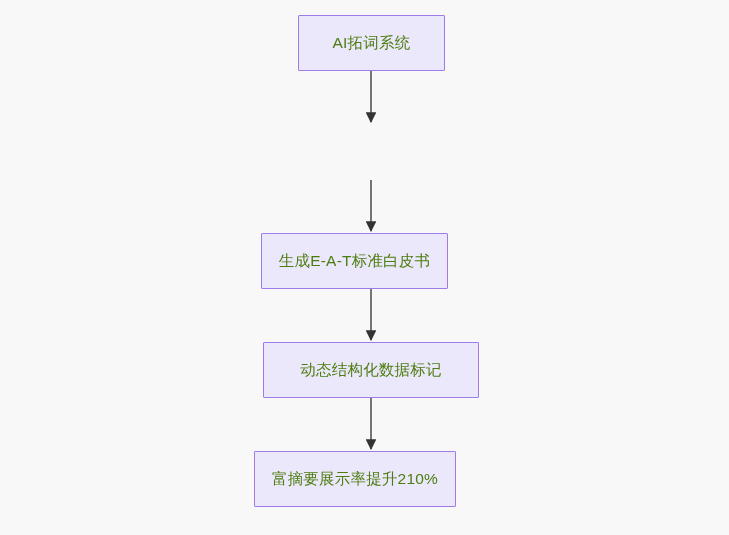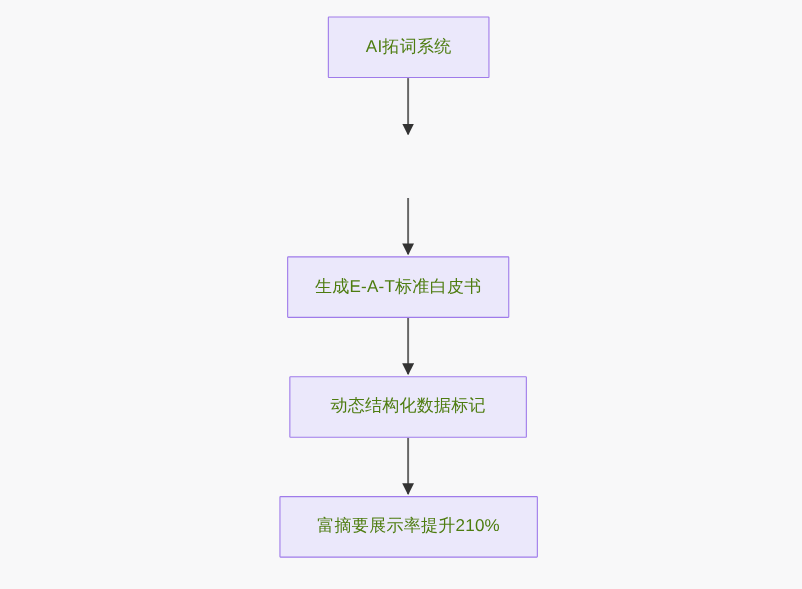--- a/index.html
+++ b/index.html
@@ -38,23 +38,23 @@
   }
 
   .node-label {
     display: block;
     padding: 0 4px;
   }
 
   
   .n1 { left: 298px; top: 15px;  width: 147px; height: 56px; }
   .n2 { left: 276px; top: 124px; width: 191px; height: 56px; }
-  .n3 { left: 261px; top: 233px; width: 202px; height: 56px; }
+  .n3 { left: 261px; top: 233px; width: 187px; height: 56px; }
   .n4 { left: 263px; top: 342px; width: 216px; height: 56px; }
-  .n5 { left: 254px; top: 451px; width: 235px; height: 56px; }
+  .n5 { left: 254px; top: 451px; width: 202px; height: 56px; }
 
   .edges {
     position: absolute;
     left: 0;
     top: 0;
     width: 729px;
     height: 535px;
     pointer-events: none;
   }
 </style>

